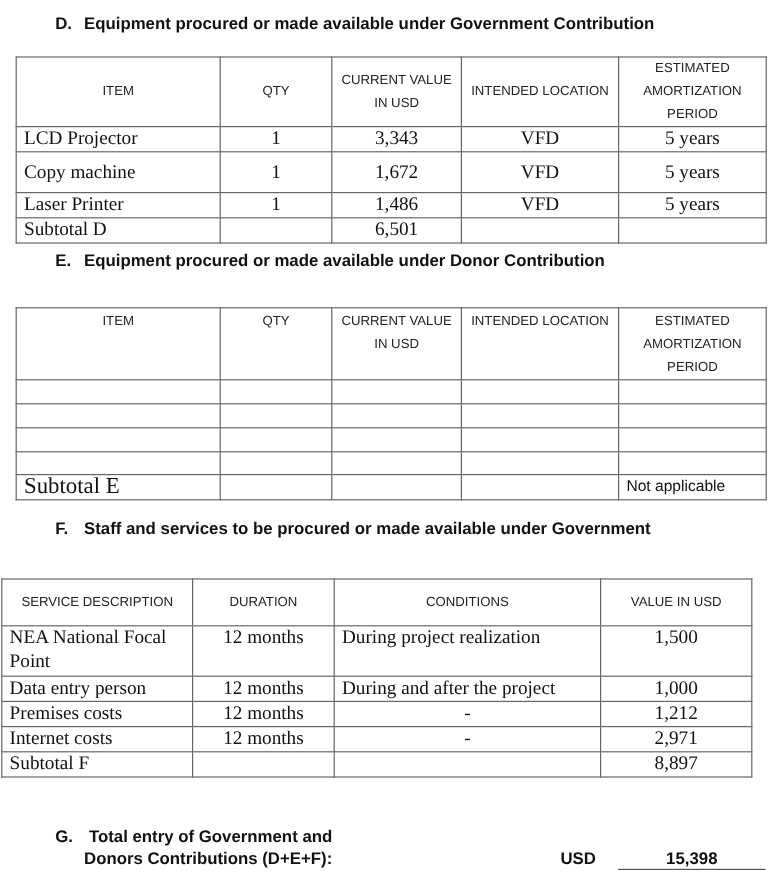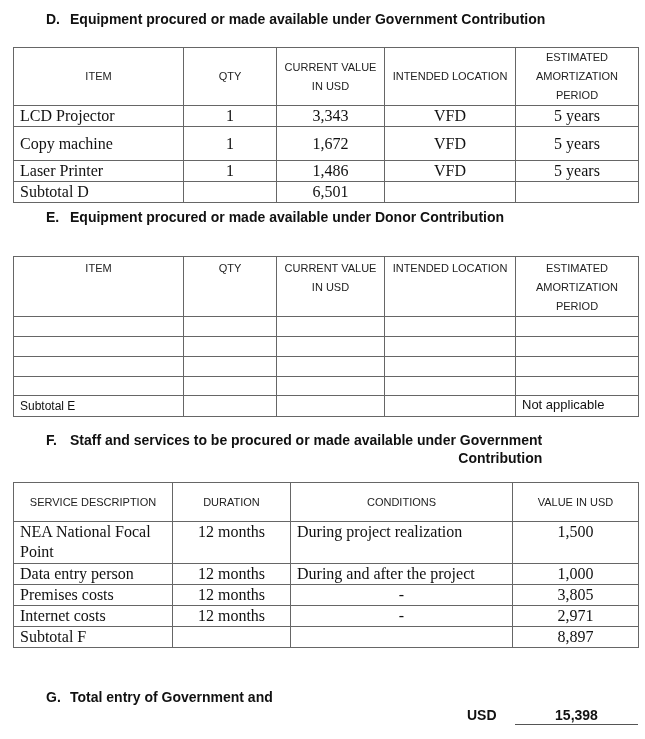--- a/index.html
+++ b/index.html
@@ -21,26 +21,26 @@
   th {
     font-family: "Liberation Sans", sans-serif; font-weight: normal; font-size: 11px;
     text-transform: uppercase; line-height: 19px; text-align: center; color: #222;
   }
   td {
     font-family: "Liberation Serif", serif; font-size: 16px; line-height: 20px; color: #111;
     white-space: nowrap;
   }
   td.c { text-align: center; }
   td.b { font-weight: normal; }
-  td.sans { font-family: Liberation Sans, sans-serif; font-size: 12px; }
+  td.sans { font-family: Liberation Serif, serif; font-size: 19px; }
   td.sans-sm { font-family: "Liberation Sans", sans-serif; font-size: 13px; vertical-align: top; line-height: 18px; }
   #table-d { left: 13px; top: 47px; width: 625px; }
   #table-e { left: 13px; top: 256px; width: 625px; }
   #table-e th { vertical-align: top; padding-top: 2px; }
-  #table-f { left: 13px; top: 482px; width: 625px; }
+  #table-f { left: 1px; top: 482px; width: 625px; }
   #table-f td { white-space: normal; }
   .total-usd {
     position: absolute; left: 467px; top: 706px;
     font-family: "Liberation Sans", sans-serif; font-weight: bold; font-size: 14px; line-height: 18px;
   }
   .total-value {
     position: absolute; left: 515px; top: 706px; width: 123px; text-align: center;
     font-family: "Liberation Sans", sans-serif; font-weight: bold; font-size: 14px; line-height: 18px;
     border-bottom: 1px solid #555; padding-bottom: 0px;
   }
@@ -155,21 +155,20 @@
     <td></td>
     <td></td>
     <td class="sans-sm">Not applicable</td>
   </tr>
 </tbody>
   </table>
 
 <div class="heading" style="top:431px;">
   <span class="letter">F.</span>
   <span class="text">Staff and services to be procured or made available under Government</span>
-  <span class="text">Contribution</span>
 </div>
 
 <table id="table-f">
   <colgroup>
     <col style="width:159px">
       <col style="width:118px">
       <col style="width:222px">
       <col style="width:126px">
   </colgroup>
   <tbody>
@@ -188,35 +187,36 @@
   <tr style="height:21px">
     <td>Data entry person</td>
     <td class="c">12 months</td>
     <td>During and after the project</td>
     <td class="c">1,000</td>
   </tr>
   <tr style="height:21px">
     <td>Premises costs</td>
     <td class="c">12 months</td>
     <td class="c">-</td>
-    <td class="c">3,805</td>
+    <td class="c">1,212</td>
   </tr>
   <tr style="height:21px">
     <td>Internet costs</td>
     <td class="c">12 months</td>
     <td class="c">-</td>
     <td class="c">2,971</td>
   </tr>
   <tr style="height:21px">
     <td class="b">Subtotal F</td>
     <td></td>
     <td></td>
     <td class="c b">8,897</td>
   </tr>
 </tbody>
   </table>
 
 <div class="heading" style="top:688px;">
   <span class="letter">G.</span>
   <span class="text">Total entry of Government and</span>
+  <span class="text">Donors Contributions (D+E+F):</span>
 </div>
 <div class="total-usd">USD</div>
 <div class="total-value">15,398</div>
 
 </body></html>

